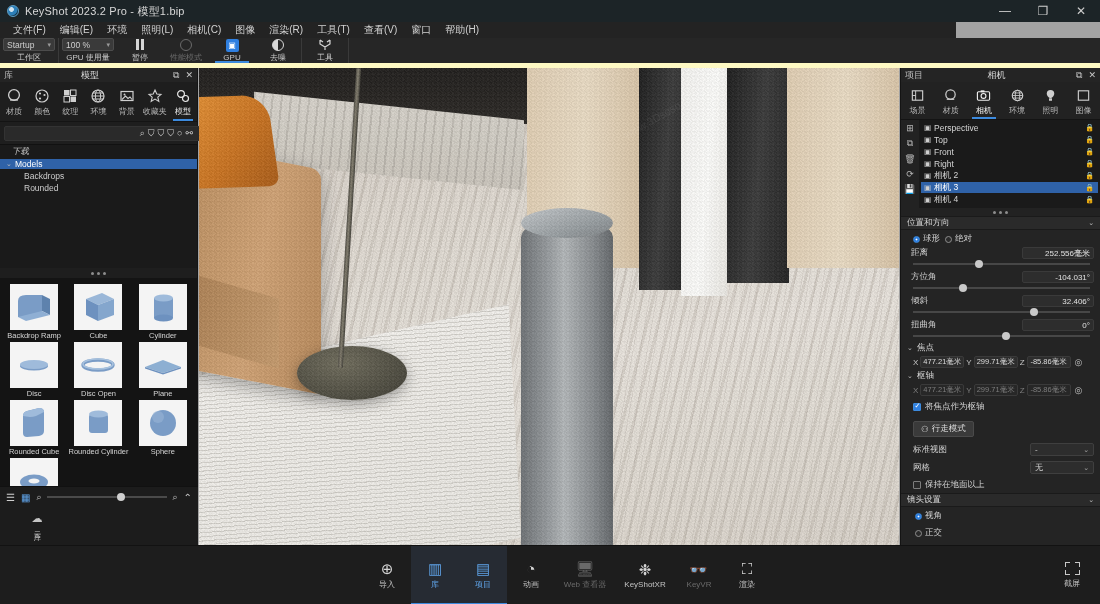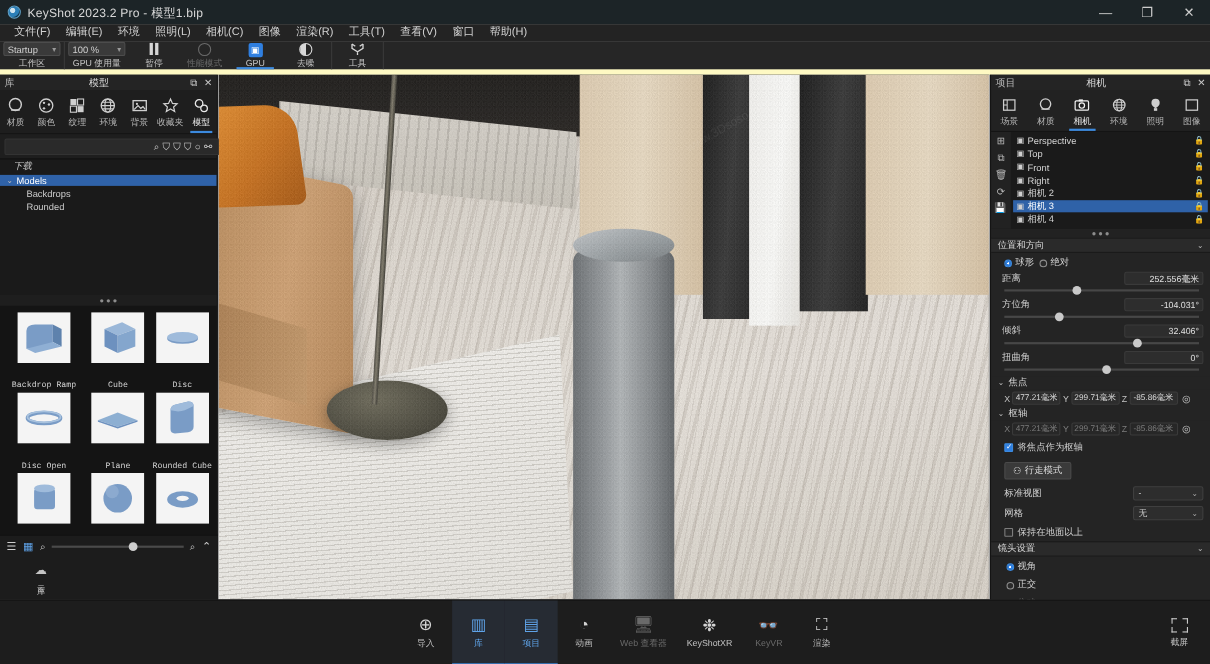--- a/index.html
+++ b/index.html
@@ -25,21 +25,21 @@
   }
   #titlebar .title-text { letter-spacing: .2px; }
   #win-controls { margin-left: auto; display: flex; height: 22px; }
   #win-controls div {
     width: 38px; height: 22px; display: flex; align-items: center; justify-content: center;
     font-size: 12px; color: #cdcdcd;
   }
 
   
   #menubar {
-    position: absolute; left: 0; top: 22px; width: 1100px; height: 16px;
+    position: absolute; left: 0; top: 22px; width: 956px; height: 16px;
     background: #232323; display: flex; align-items: center; padding-left: 6px;
   }
   #menubar .mi {
     font-size: 10px; color: #d2d2d2; padding: 0 7px; height: 16px;
     line-height: 16px; white-space: nowrap;
   }
 
   
   #toolbar {
     position: absolute; left: 0; top: 38px; width: 1100px; height: 30px;
@@ -131,21 +131,21 @@
   #lib-grid {
     height: 256px; background: #141414; padding: 6px 4px 0 4px;
     display: grid; grid-template-columns: repeat(3, 1fr); gap: 2px 4px;
     align-content: start; overflow: hidden;
   }
   .model-cell { display: flex; flex-direction: column; align-items: center; }
   .model-thumb {
     width: 48px; height: 46px; background: #f4f4f4; display: flex;
     align-items: center; justify-content: center; overflow: hidden;
   }
-  .model-cell .cap { font-size: 7.5px; color: #d4d4d4; margin-top: 17px; white-space: nowrap; font-family: Liberation Mono, monospace; }
+  .model-cell .cap { font-size: 7.5px; color: #d4d4d4; margin-top: 1px; white-space: nowrap; }
   #lib-foot {
     position: absolute; left: 0; bottom: 0; width: 198px; height: 59px;
     background: #1c1c1c; border-top: 1px solid #111;
   }
   #lib-foot .zoomrow { height: 20px; display: flex; align-items: center; padding: 0 6px; gap: 6px; }
   #lib-foot .zoomrow .track {
     flex: 1; height: 2px; background: #4a4a4a; position: relative;
   }
   #lib-foot .zoomrow .knob {
     position: absolute; left: 58%; top: -3px; width: 8px; height: 8px;
@@ -600,20 +600,30 @@
       </div>
       <div class="model-cell">
         <div class="model-thumb">
           <svg width="44" height="40" viewBox="0 0 44 40">
               <path d="M10 12 L26 6 L38 12 L22 18 Z" fill="#9ab7d8"></path>
               <path d="M10 12 L22 18 L22 34 L10 28 Z" fill="#6d91bf"></path>
               <path d="M22 18 L38 12 L38 28 L22 34 Z" fill="#84a6cd"></path>
             </svg>
         </div>
         <span class="cap">Cube</span>
+      </div>
+      <div class="model-cell">
+        <div class="model-thumb">
+          <svg width="44" height="40" viewBox="0 0 44 40">
+              <rect x="13" y="11" width="19" height="20" fill="#7a9cc6"></rect>
+              <ellipse cx="22.5" cy="11" rx="9.5" ry="3.6" fill="#9fbbdb"></ellipse>
+              <ellipse cx="22.5" cy="31" rx="9.5" ry="3.6" fill="#6d91bf"></ellipse>
+            </svg>
+        </div>
+        <span class="cap">Cylinder</span>
       </div>
       <div class="model-cell">
         <div class="model-thumb">
           <svg width="44" height="40" viewBox="0 0 44 40">
               <ellipse cx="22" cy="21" rx="14" ry="4.6" fill="#7a9cc6"></ellipse>
               <ellipse cx="22" cy="19.5" rx="14" ry="4.6" fill="#9fbbdb"></ellipse>
             </svg>
         </div>
         <span class="cap">Disc</span>
       </div>

